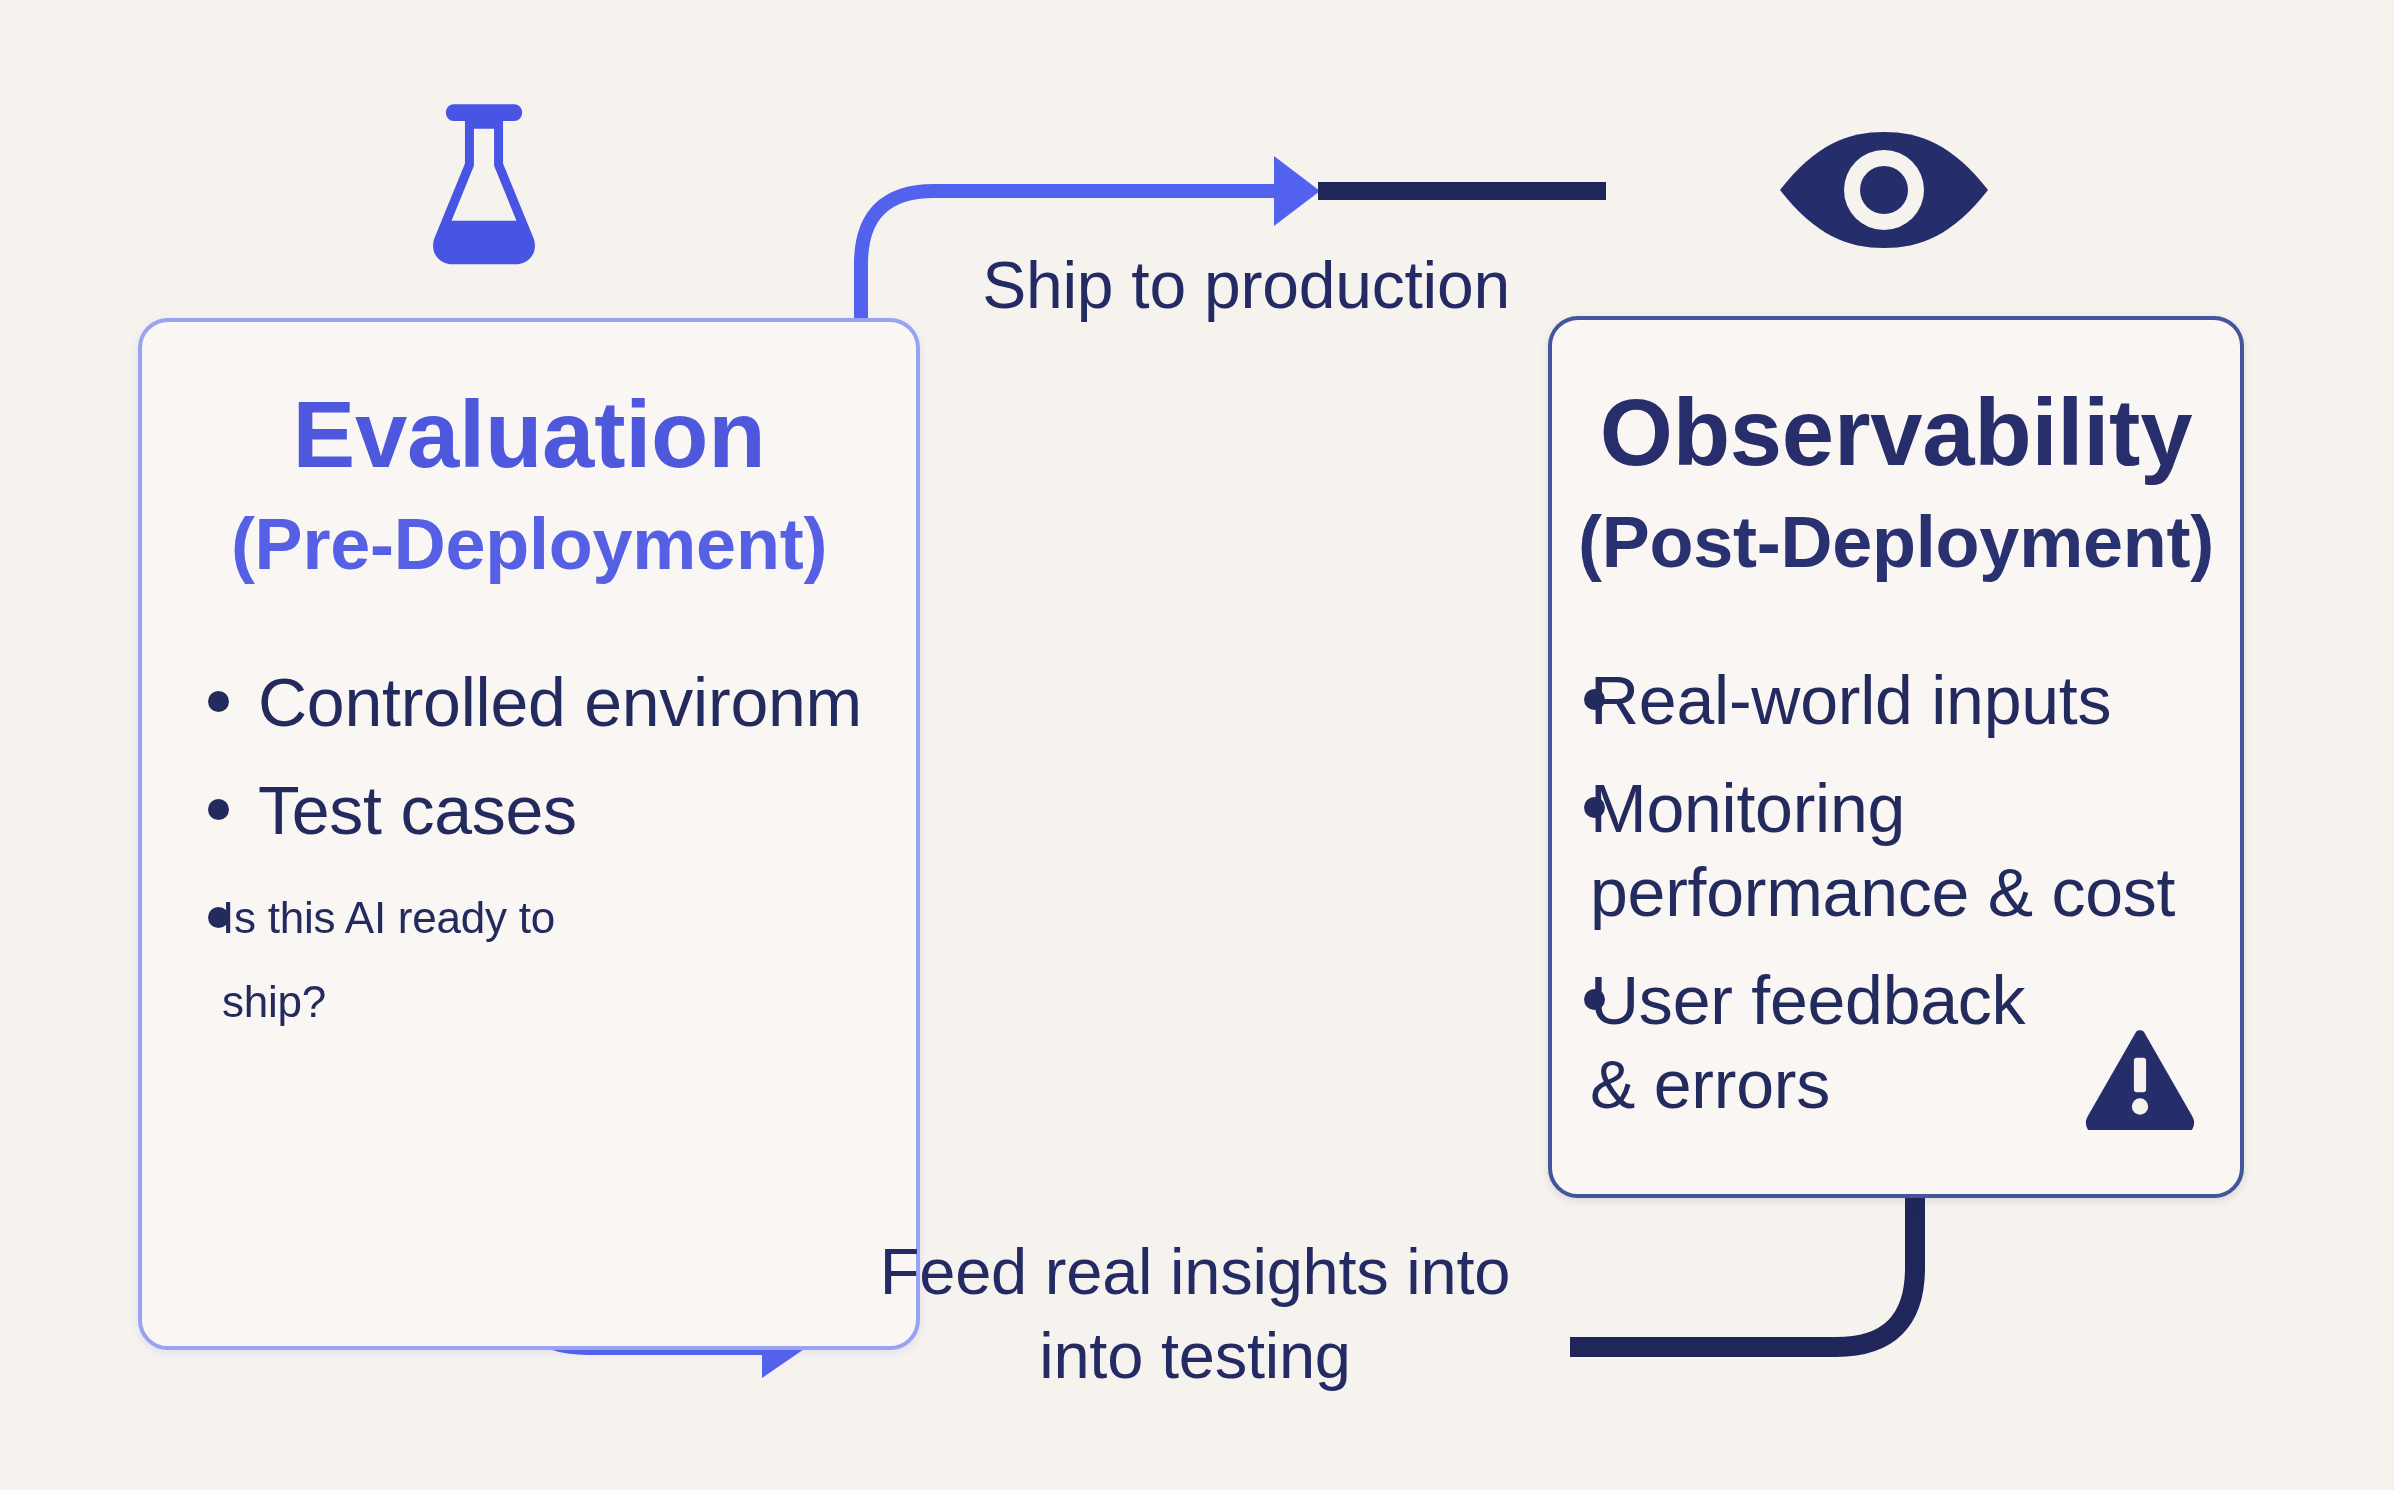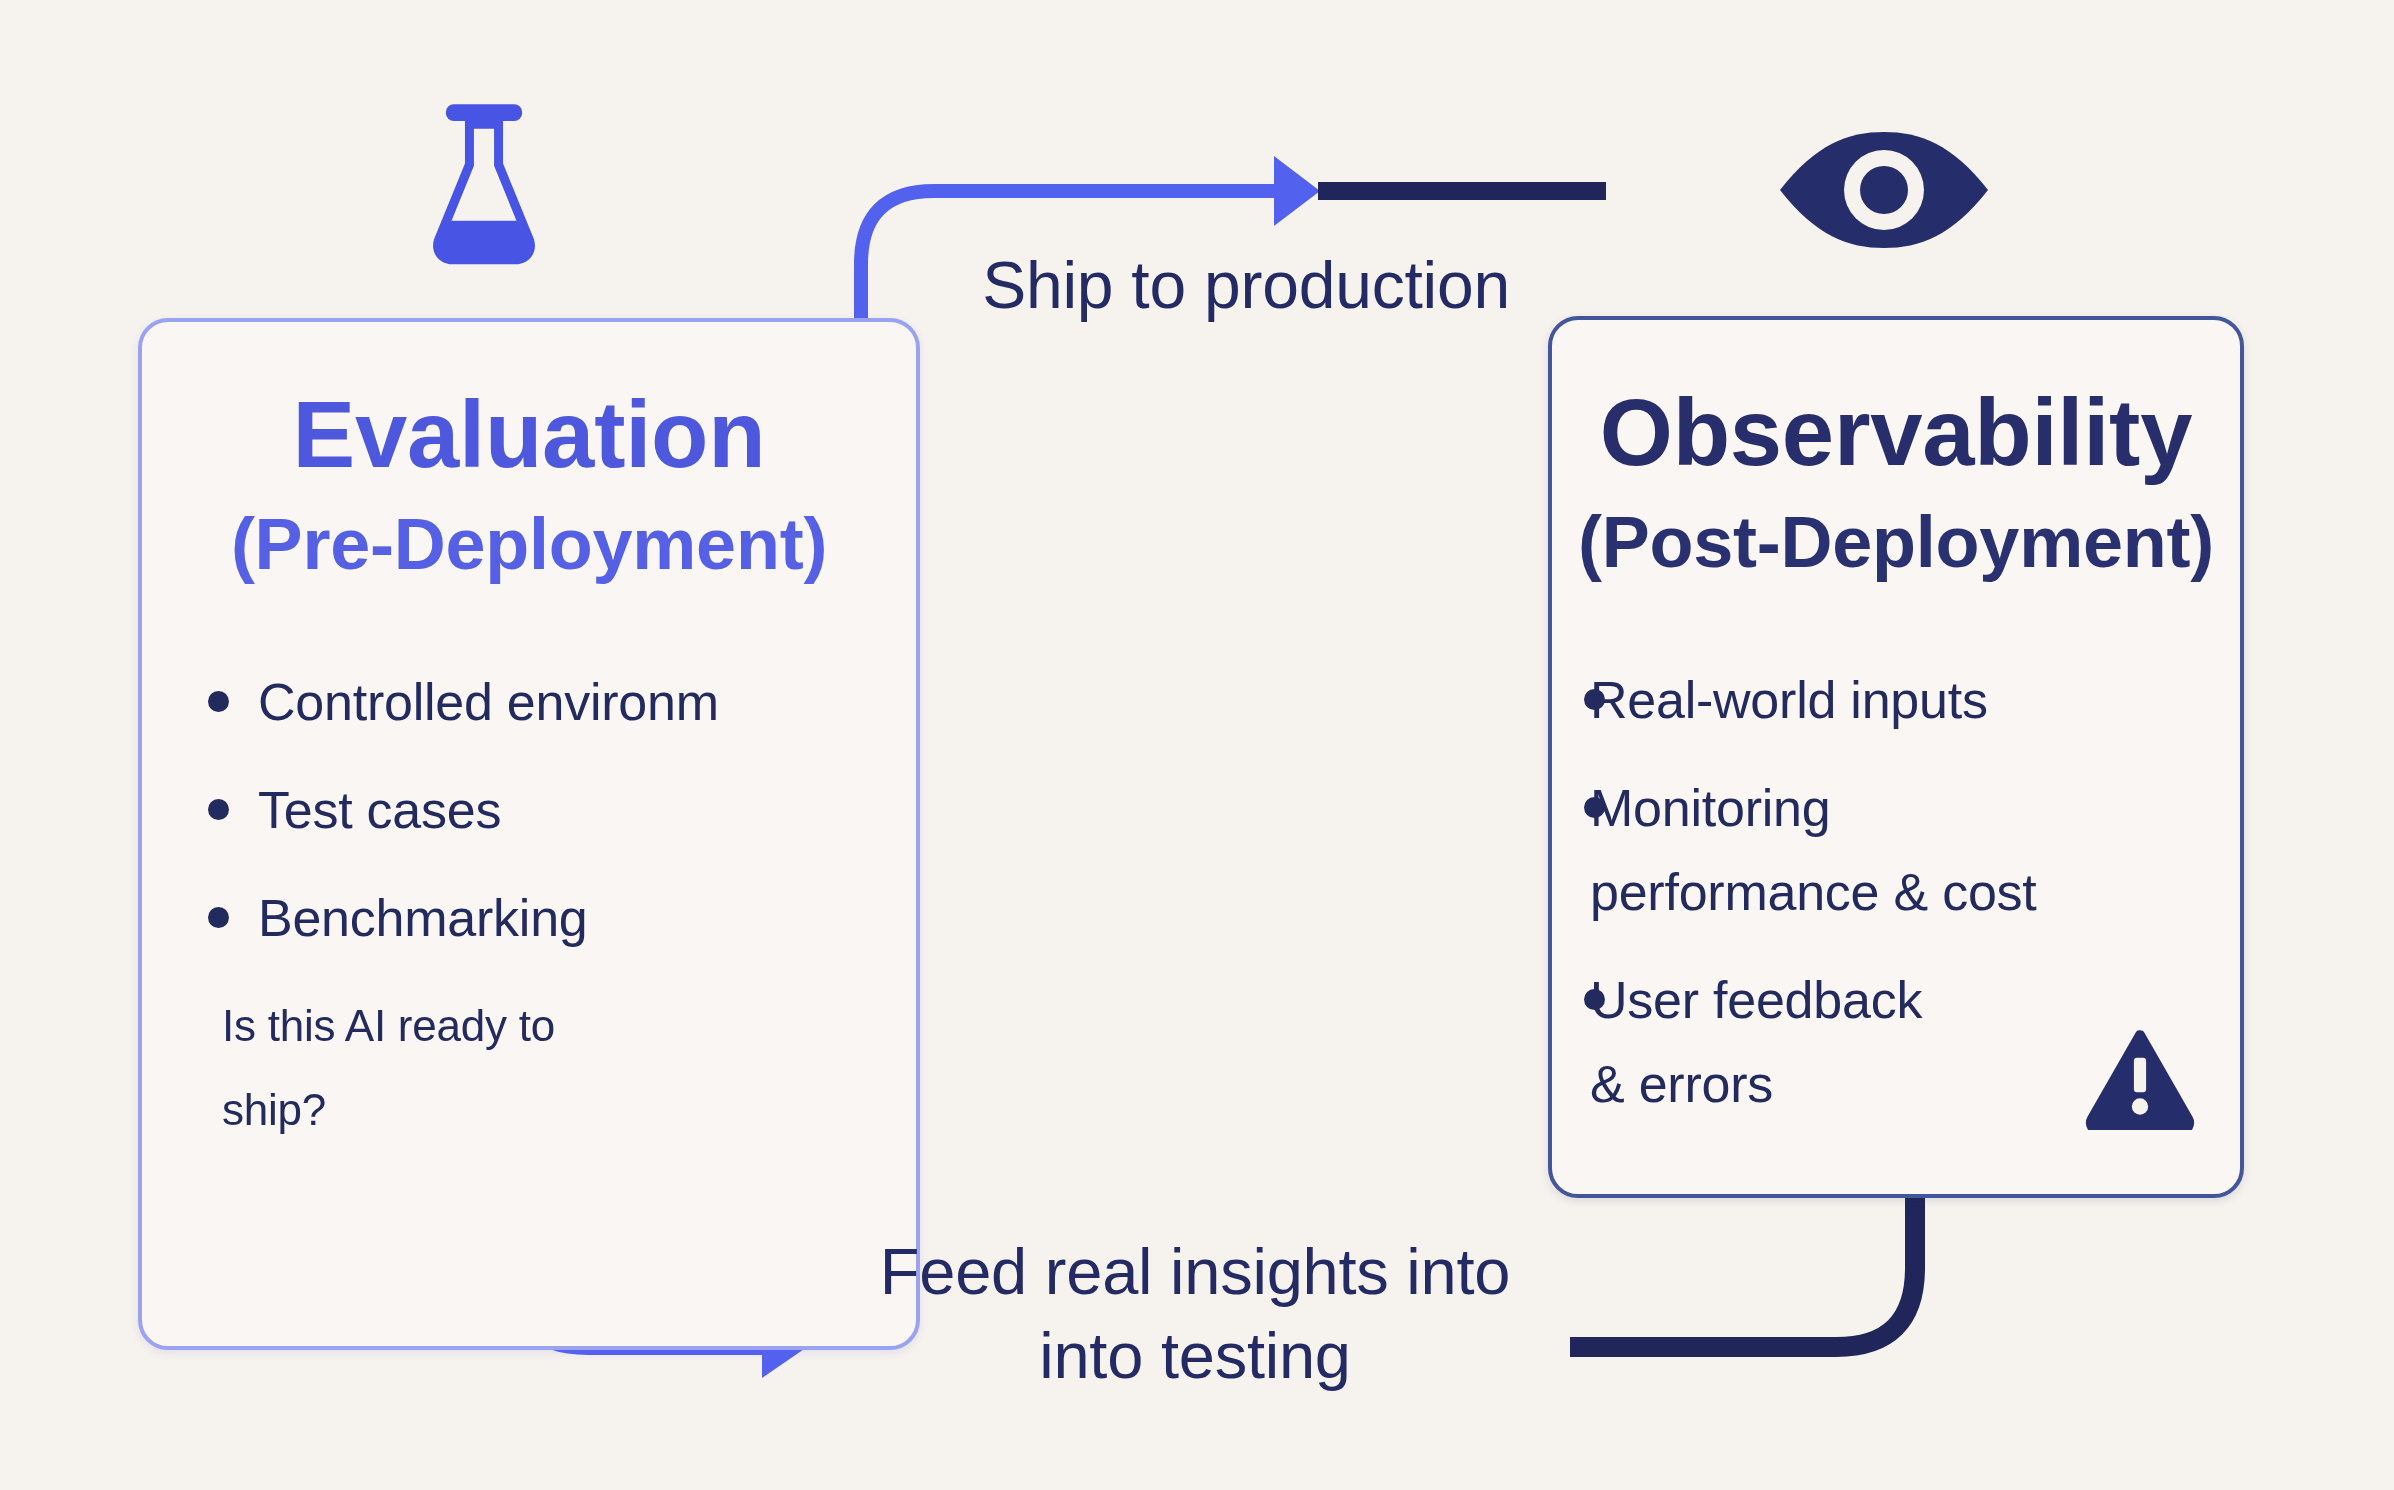--- a/index.html
+++ b/index.html
@@ -46,21 +46,21 @@
     position:absolute;top:186px;left:0;right:0;
     text-align:center;font-size:72px;font-weight:600;line-height:1;
   }
   .card.left  .card-subtitle{color:var(--subtitle-purple);}
   .card.right .card-subtitle{color:var(--right-subtitle-navy);}
 
   .card-body{position:absolute;top:338px;left:0;right:0;}
   .card-body ul{list-style:none;}
   .card-body li{
     position:relative;
-    font-size:52px;line-height:84px;font-weight:500;
+    font-size:68px;line-height:84px;font-weight:500;
     color:var(--bullet-navy);
     margin-bottom:24px;
     white-space:pre-line;
   }
   .card.left  .card-body li{padding-left:116px;}
   .card.right .card-body li{padding-left:38px;}
   .card-body li .dot{
     position:absolute;top:31px;width:21px;height:21px;
     border-radius:50%;background:var(--bullet-navy);
   }
@@ -117,21 +117,21 @@
 
 <div class="ship-label">Ship to production</div>
 
 <div class="card left">
   <div class="card-title">Evaluation</div>
   <div class="card-subtitle">(Pre-Deployment)</div>
   <div class="card-body">
     <ul>
       <li><span class="dot"></span><span>Controlled environm</span></li>
       <li><span class="dot"></span><span>Test cases</span></li>
-      <li><span class="dot"></span><span>Benchmarking</span></li>
+      <li><span class="dot"></span></li>
     </ul>
     <p class="question">Is this AI ready to
 ship?</p>
   </div>
 </div>
 
 <div class="card right">
   <div class="card-title">Observability</div>
   <div class="card-subtitle">(Post-Deployment)</div>
   <div class="card-body">

